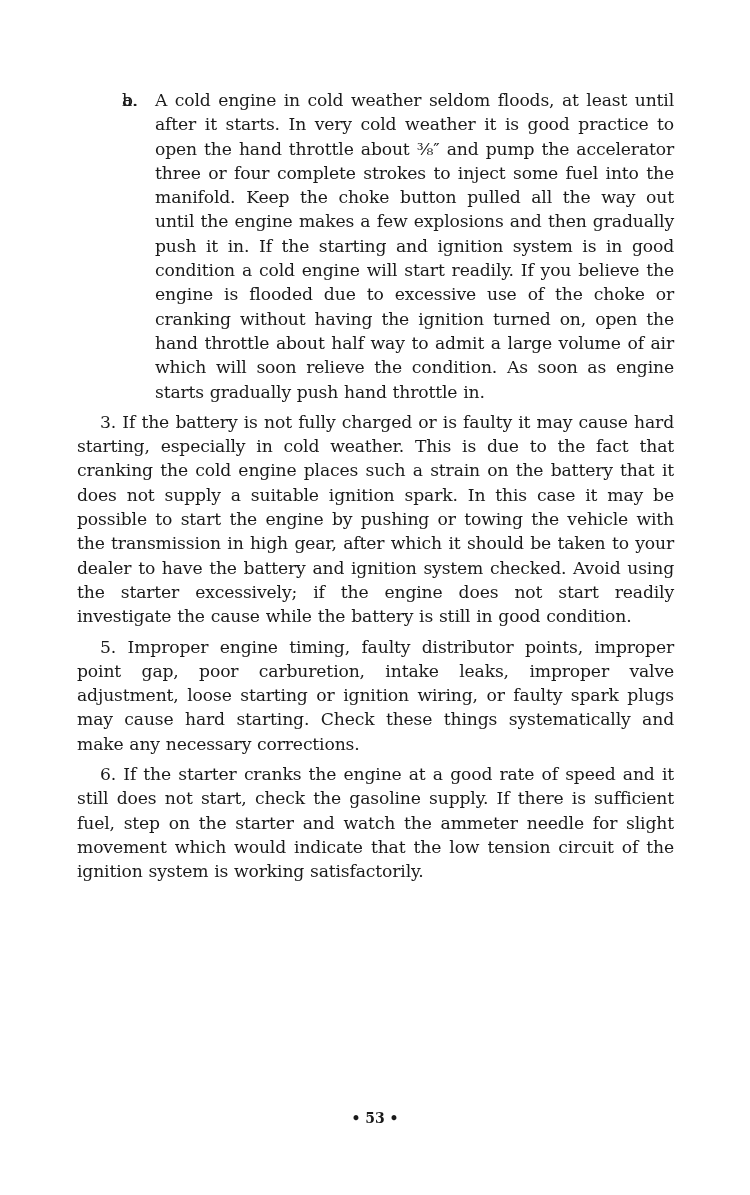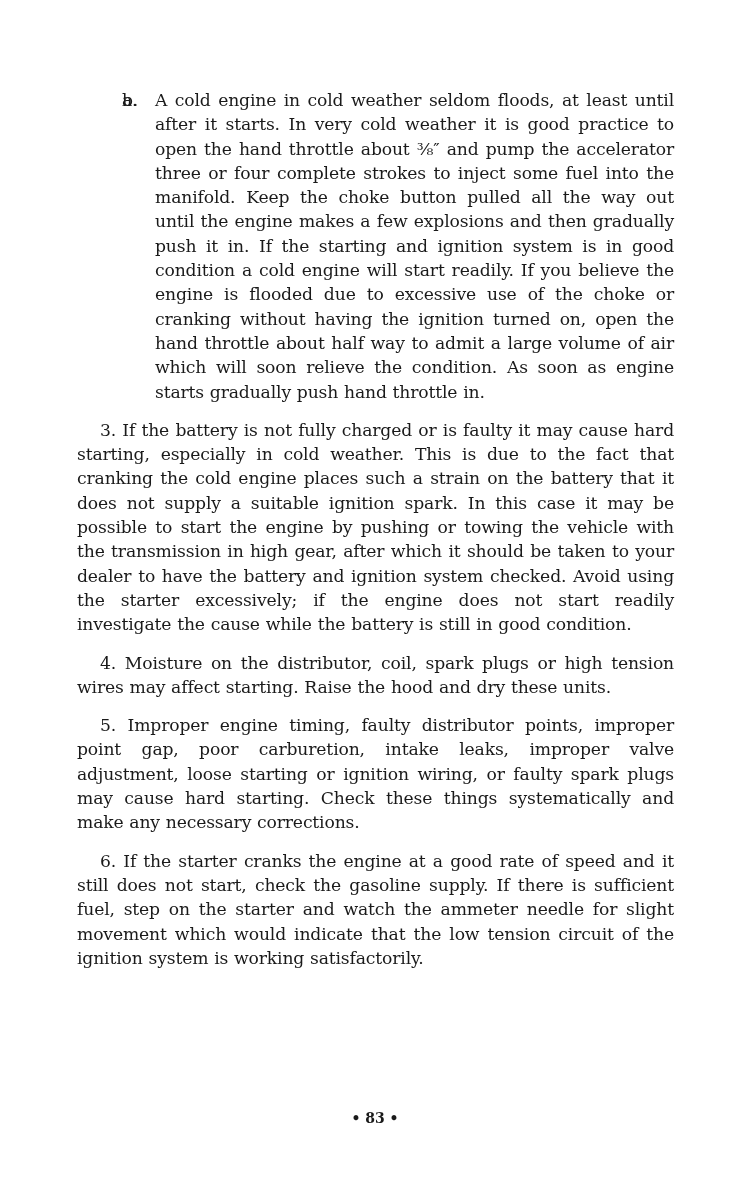--- a/index.html
+++ b/index.html
@@ -36,21 +36,21 @@
   .sub-label {
     position: absolute;
     left: 45px;
     top: 0;
   }
   .para {
     margin: 0;
     text-indent: 23px;
   }
   .gap-sm { margin-top: 4px; }
-  .gap-md { margin-top: 14px; }
+  .gap-md { margin-top: 6px; }
   .page-number {
     position: absolute;
     left: 0;
     width: 750px;
     top: 1110px;
     text-align: center;
     font-family: "DejaVu Serif", "Liberation Serif", serif;
     font-size: 14px;
     font-weight: bold;
     color: #1a1a1a;
@@ -62,19 +62,18 @@
 <div class="page">
   <div class="text">
     <p class="sub-item">
       <span class="sub-label">a.</span>
     </p>
     <p class="sub-item gap-sm">
       <span class="sub-label">b.</span>
       <span>A cold engine in cold weather seldom floods, at least until after it starts. In very cold weather it is good practice to open the hand throttle about ⅜″ and pump the accelerator three or four complete strokes to inject some fuel into the manifold. Keep the choke button pulled all the way out until the engine makes a few explosions and then gradually push it in. If the starting and ignition system is in good condition a cold engine will start readily. If you believe the engine is flooded due to excessive use of the choke or cranking without having the ignition turned on, open the hand throttle about half way to admit a large volume of air which will soon relieve the condition. As soon as engine starts gradually push hand throttle in.</span>
     </p>
     <p class="para gap-md">3. If the battery is not fully charged or is faulty it may cause hard starting, especially in cold weather. This is due to the fact that cranking the cold engine places such a strain on the battery that it does not supply a suitable ignition spark. In this case it may be possible to start the engine by pushing or towing the vehicle with the transmission in high gear, after which it should be taken to your dealer to have the battery and ignition system checked. Avoid using the starter excessively; if the engine does not start readily investigate the cause while the battery is still in good condition.</p>
-    <p class="para gap-md">4. Moisture on the distributor, coil, spark plugs or high tension wires may affect starting. Raise the hood and dry these units.</p>
     <p class="para gap-md">5. Improper engine timing, faulty distributor points, improper point gap, poor carburetion, intake leaks, improper valve adjustment, loose starting or ignition wiring, or faulty spark plugs may cause hard starting. Check these things systematically and make any necessary corrections.</p>
     <p class="para gap-md">6. If the starter cranks the engine at a good rate of speed and it still does not start, check the gasoline supply. If there is sufficient fuel, step on the starter and watch the ammeter needle for slight movement which would indicate that the low tension circuit of the ignition system is working satisfactorily.</p>
   </div>
 </div>
 
-<div class="page-number">• 83 •</div>
+<div class="page-number">• 53 •</div>
 
 </body></html>

